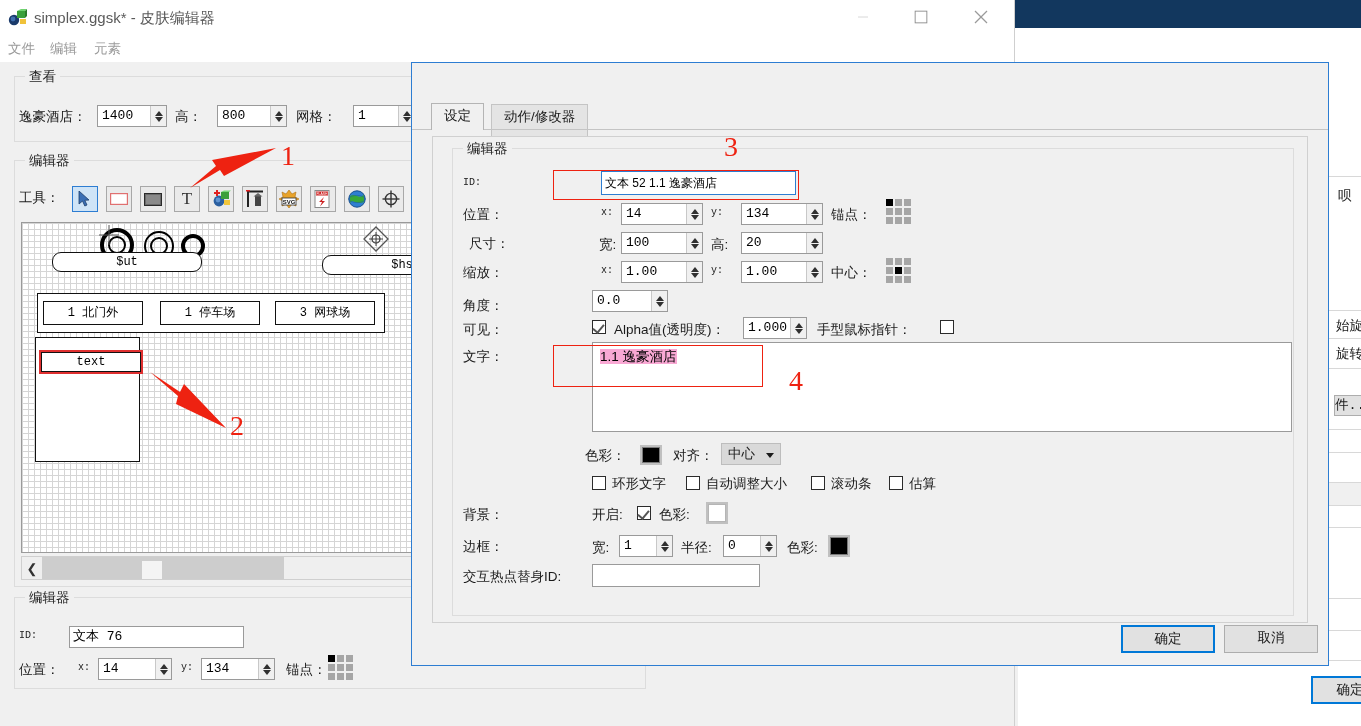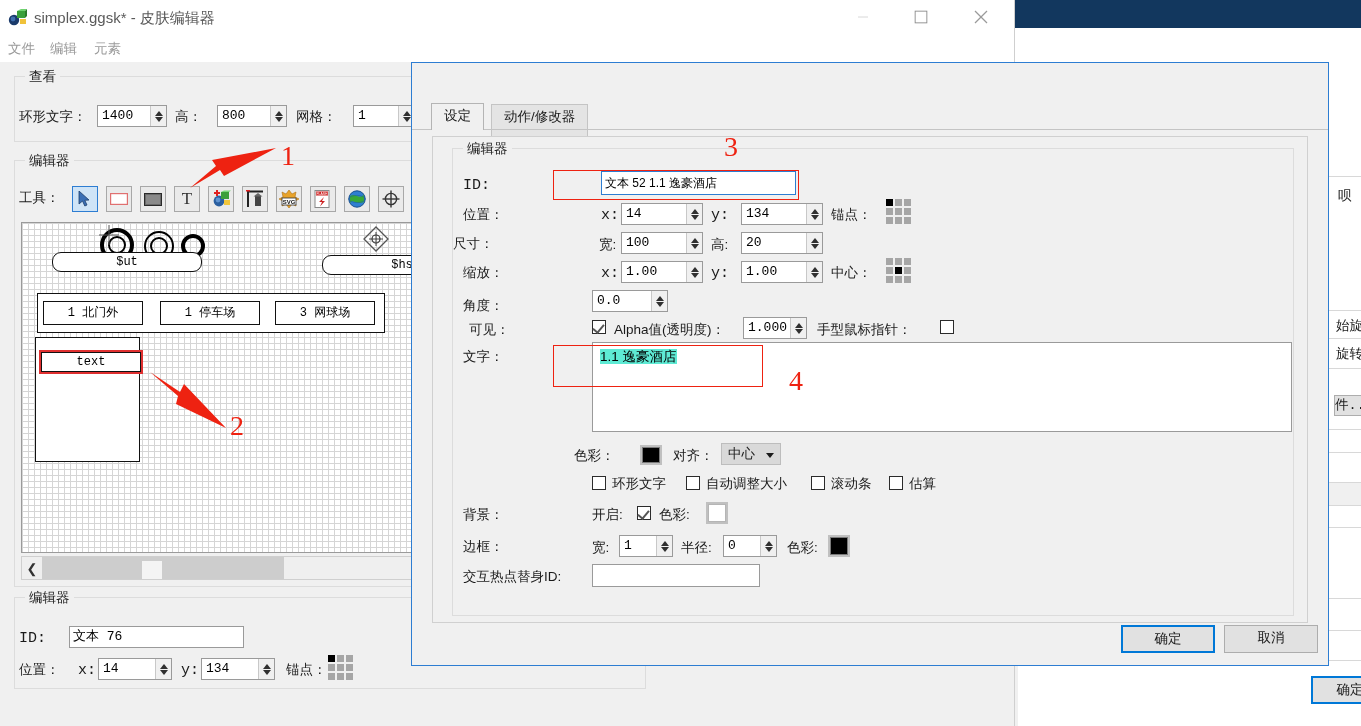--- a/index.html
+++ b/index.html
@@ -49,21 +49,21 @@
 
   
   .group { position:absolute; border:1px solid #dcdcdc; }
   .group > .glabel {
     position:absolute; top:-9px; left:10px; background:#f0f0f0;
     padding:0 4px; font-size:13.5px; color:#222;
   }
 
   
   .lbl { position:absolute; font-size:13.5px; color:#1a1a1a; white-space:nowrap; }
-  .lblm { position:absolute; font-family:"Liberation Mono", monospace; font-size:15px; color:#1a1a1a; white-space:nowrap; }
+  .lblm { position:absolute; font-family:"Liberation Mono", monospace; font-size:10px; color:#1a1a1a; white-space:nowrap; }
 
   .tbox {
     position:absolute; box-sizing:border-box;
     border:1px solid #9a9a9a; background:#ffffff;
     font-family:"Liberation Mono", monospace; font-size:13px; color:#000;
     padding:1px 3px; line-height:normal;
   }
   .spin {
     position:absolute; box-sizing:border-box; display:flex;
     border:1px solid #9a9a9a; background:#ffffff; height:22px;
@@ -190,21 +190,21 @@
   .combo2 {
     position:absolute; box-sizing:border-box; background:#ffffff;
     border:1px solid #9a9a9a;
   }
   .combo2 .car { position:absolute; right:8px; top:10px; color:#555; font-size:12px; }
 
   .ta {
     position:absolute; box-sizing:border-box; background:#ffffff;
     border:1px solid #9a9a9a; font-size:13.5px; color:#000; padding:5px 7px;
   }
-  .selhl { background:#5eead4; }
+  .selhl { background:#f9a8d4; }
 </style>
 </head>
 <body>
 
 <div id="root">
 
   <div class="bg-navy" style="left:1014px;top:0;width:347px;height:28px;"></div>
   <div class="bg-white" style="left:1014px;top:28px;width:347px;height:698px;"></div>
 
   <div class="hline" style="left:1014px;top:176px;width:347px;"></div>
@@ -283,21 +283,21 @@
 
     <div id="menubar">
       <div class="menuitem" style="left:2px;">文件</div>
       <div class="menuitem" style="left:44px;">编辑</div>
       <div class="menuitem" style="left:88px;">元素</div>
     </div>
 
     <div class="group" style="left:14px;top:76px;width:986px;height:64px;">
       <div class="glabel">查看</div>
 
-      <div class="lbl" style="left:4px;top:31px;">环形文字：</div>
+      <div class="lbl" style="left:4px;top:31px;">逸豪酒店：</div>
       <div class="spin" style="left:82px;top:28px;width:70px;">
         <div class="sv">1400</div>
         <div class="sb">
             <i class="up"></i>
             <i class="dn"></i>
           </div>
       </div>
 
       <div class="lbl" style="left:160px;top:31px;">高：</div>
       <div class="spin" style="left:202px;top:28px;width:70px;">
@@ -550,21 +550,21 @@
           <span></span>
           <span></span>
           <span></span>
           <span></span>
           <span></span>
           <span></span>
           <span></span>
           <span></span>
         </div>
 
-        <div class="lbl" style="left:0;top:86px;">尺寸：</div>
+        <div class="lbl" style="left:16px;top:86px;">尺寸：</div>
         <div class="lbl" style="left:146px;top:87px;">宽:</div>
         <div class="spin" style="left:168px;top:83px;width:82px;">
           <div class="sv">100</div>
           <div class="sb">
               <i class="up"></i>
               <i class="dn"></i>
             </div>
         </div>
         <div class="lbl" style="left:258px;top:87px;">高:</div>
         <div class="spin" style="left:288px;top:83px;width:82px;">
@@ -607,39 +607,39 @@
 
         <div class="lbl" style="left:10px;top:148px;">角度：</div>
         <div class="spin" style="left:139px;top:141px;width:76px;">
           <div class="sv">0.0</div>
           <div class="sb">
               <i class="up"></i>
               <i class="dn"></i>
             </div>
         </div>
 
-        <div class="lbl" style="left:16px;top:172px;">可见：</div>
+        <div class="lbl" style="left:10px;top:172px;">可见：</div>
         <div class="cbx on" style="left:139px;top:171px;"></div>
         <div class="lblm" style="left:161px;top:172px;font-size:13.5px;font-family:'Liberation Sans',sans-serif;">Alpha值(透明度)：</div>
         <div class="spin" style="left:290px;top:168px;width:64px;">
           <div class="sv">1.000</div>
           <div class="sb">
               <i class="up"></i>
               <i class="dn"></i>
             </div>
         </div>
         <div class="lbl" style="left:364px;top:172px;">手型鼠标指针：</div>
         <div class="cbx" style="left:487px;top:171px;"></div>
 
         <div class="lbl" style="left:10px;top:199px;">文字：</div>
         <div class="ta" style="left:139px;top:193px;width:700px;height:90px;">
           <span class="selhl">1.1 逸豪酒店</span>
         </div>
 
-        <div class="lbl" style="left:121px;top:298px;">色彩：</div>
+        <div class="lbl" style="left:132px;top:298px;">色彩：</div>
         <div class="swatch" style="left:187px;top:296px;width:22px;height:20px;">
           <div class="inner" style="background:#000000;"></div>
         </div>
         <div class="lbl" style="left:220px;top:298px;">对齐：</div>
         <div class="combo" style="left:268px;top:294px;width:60px;height:22px;">
           <span>中心</span>
           <span class="car"></span>
         </div>
 
         <div class="cbx" style="left:139px;top:327px;"></div>

